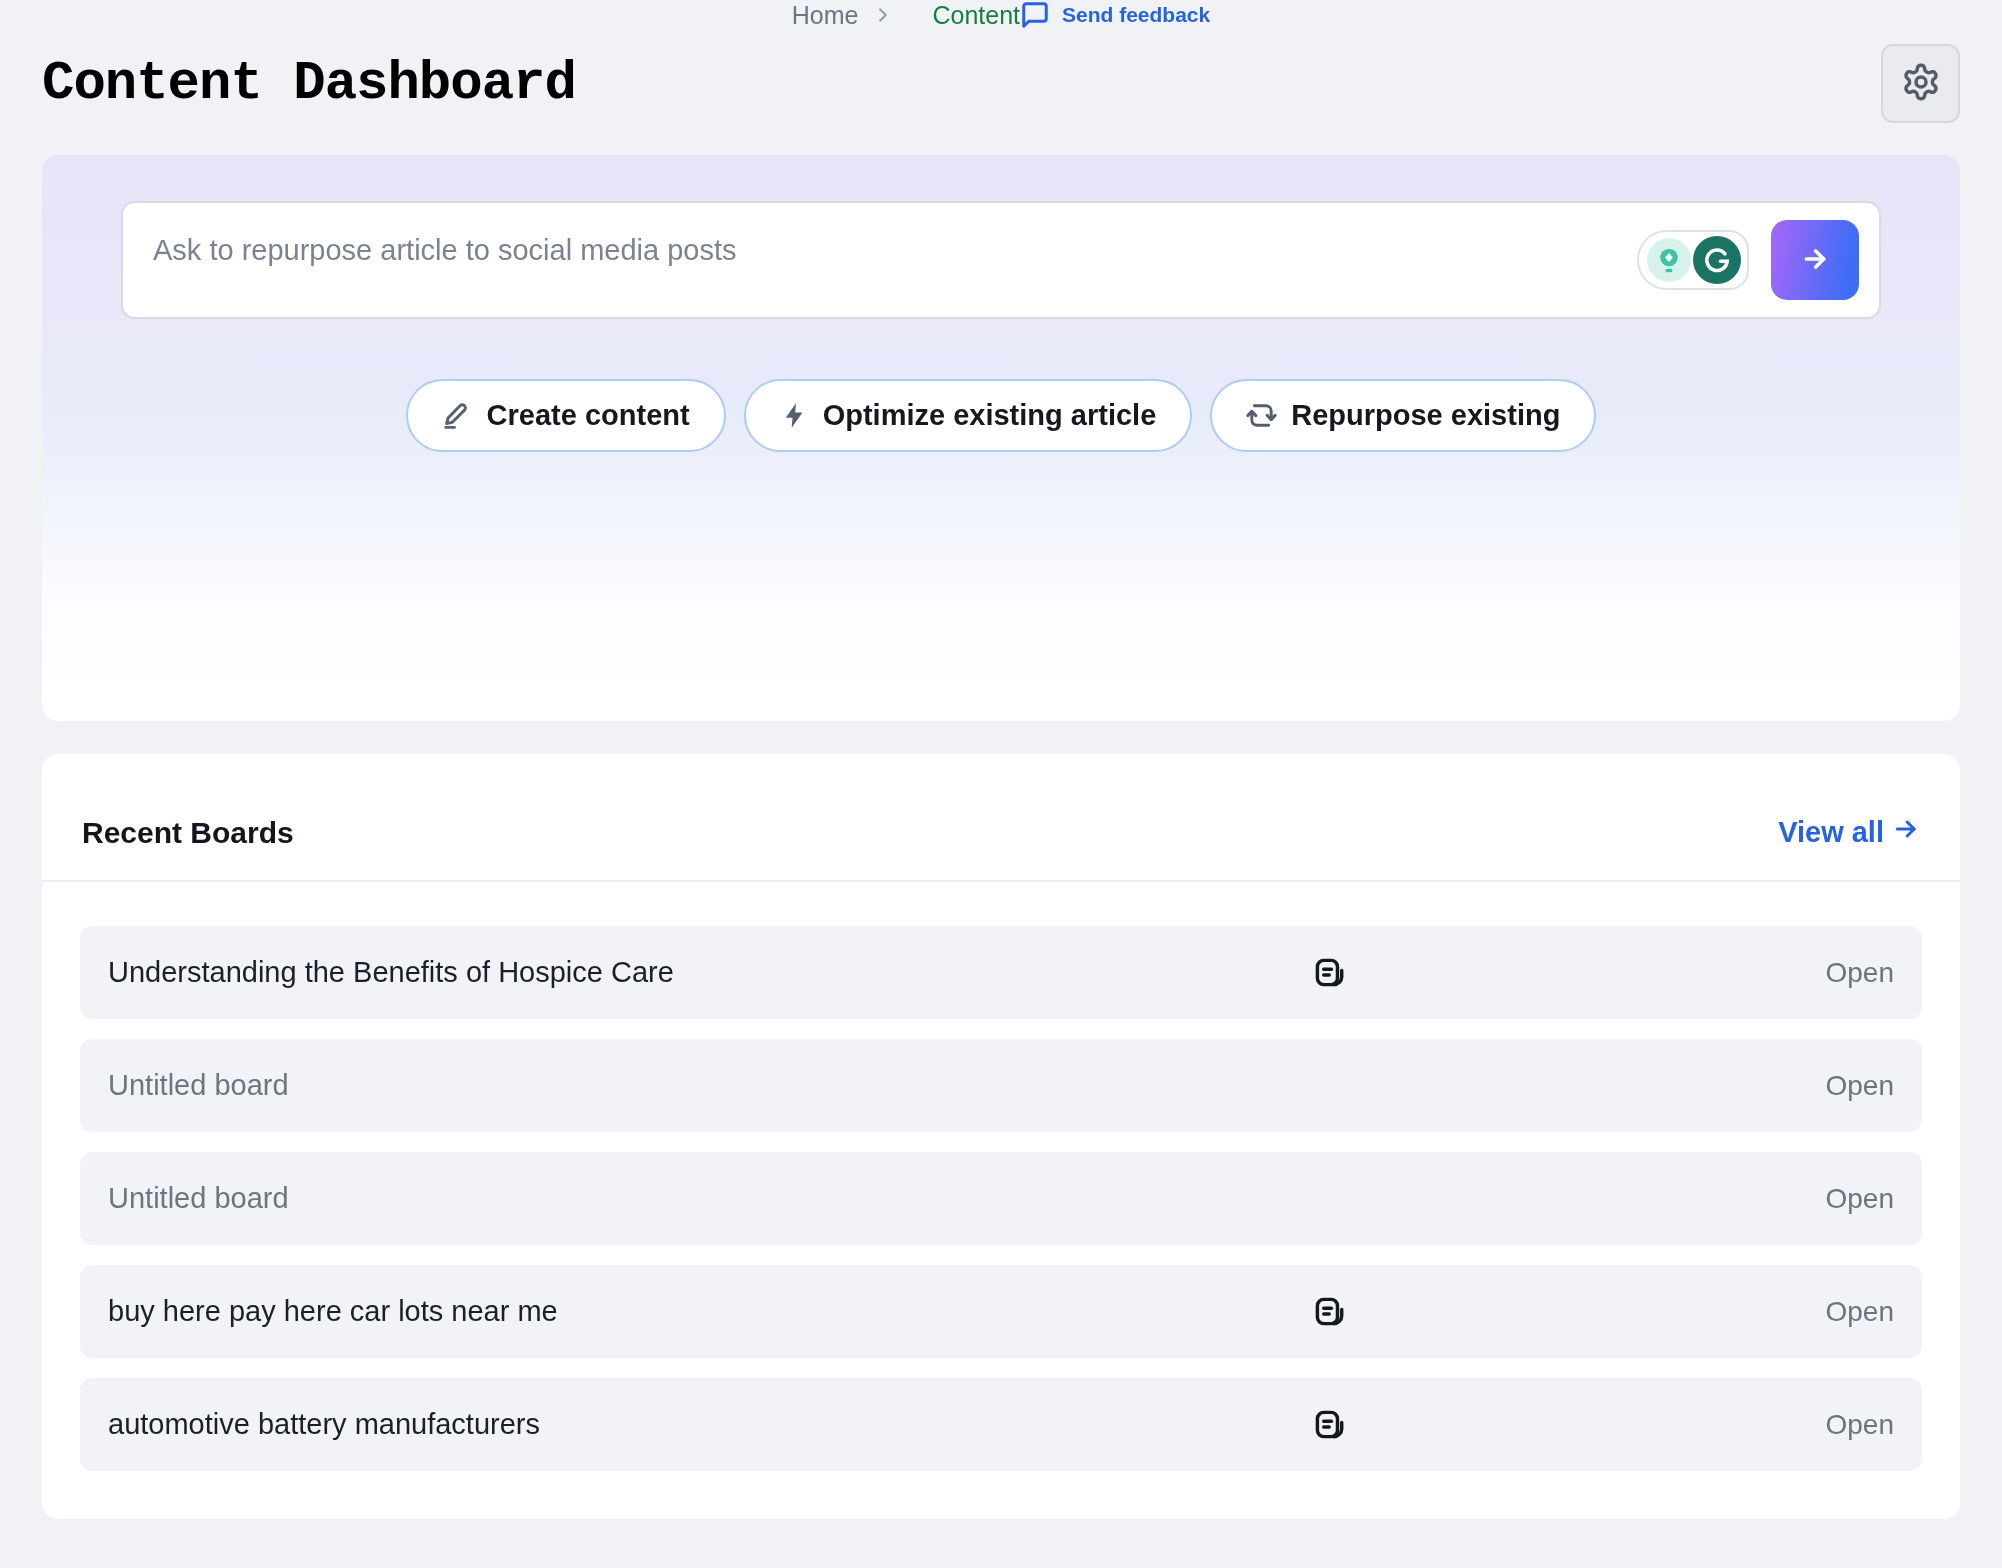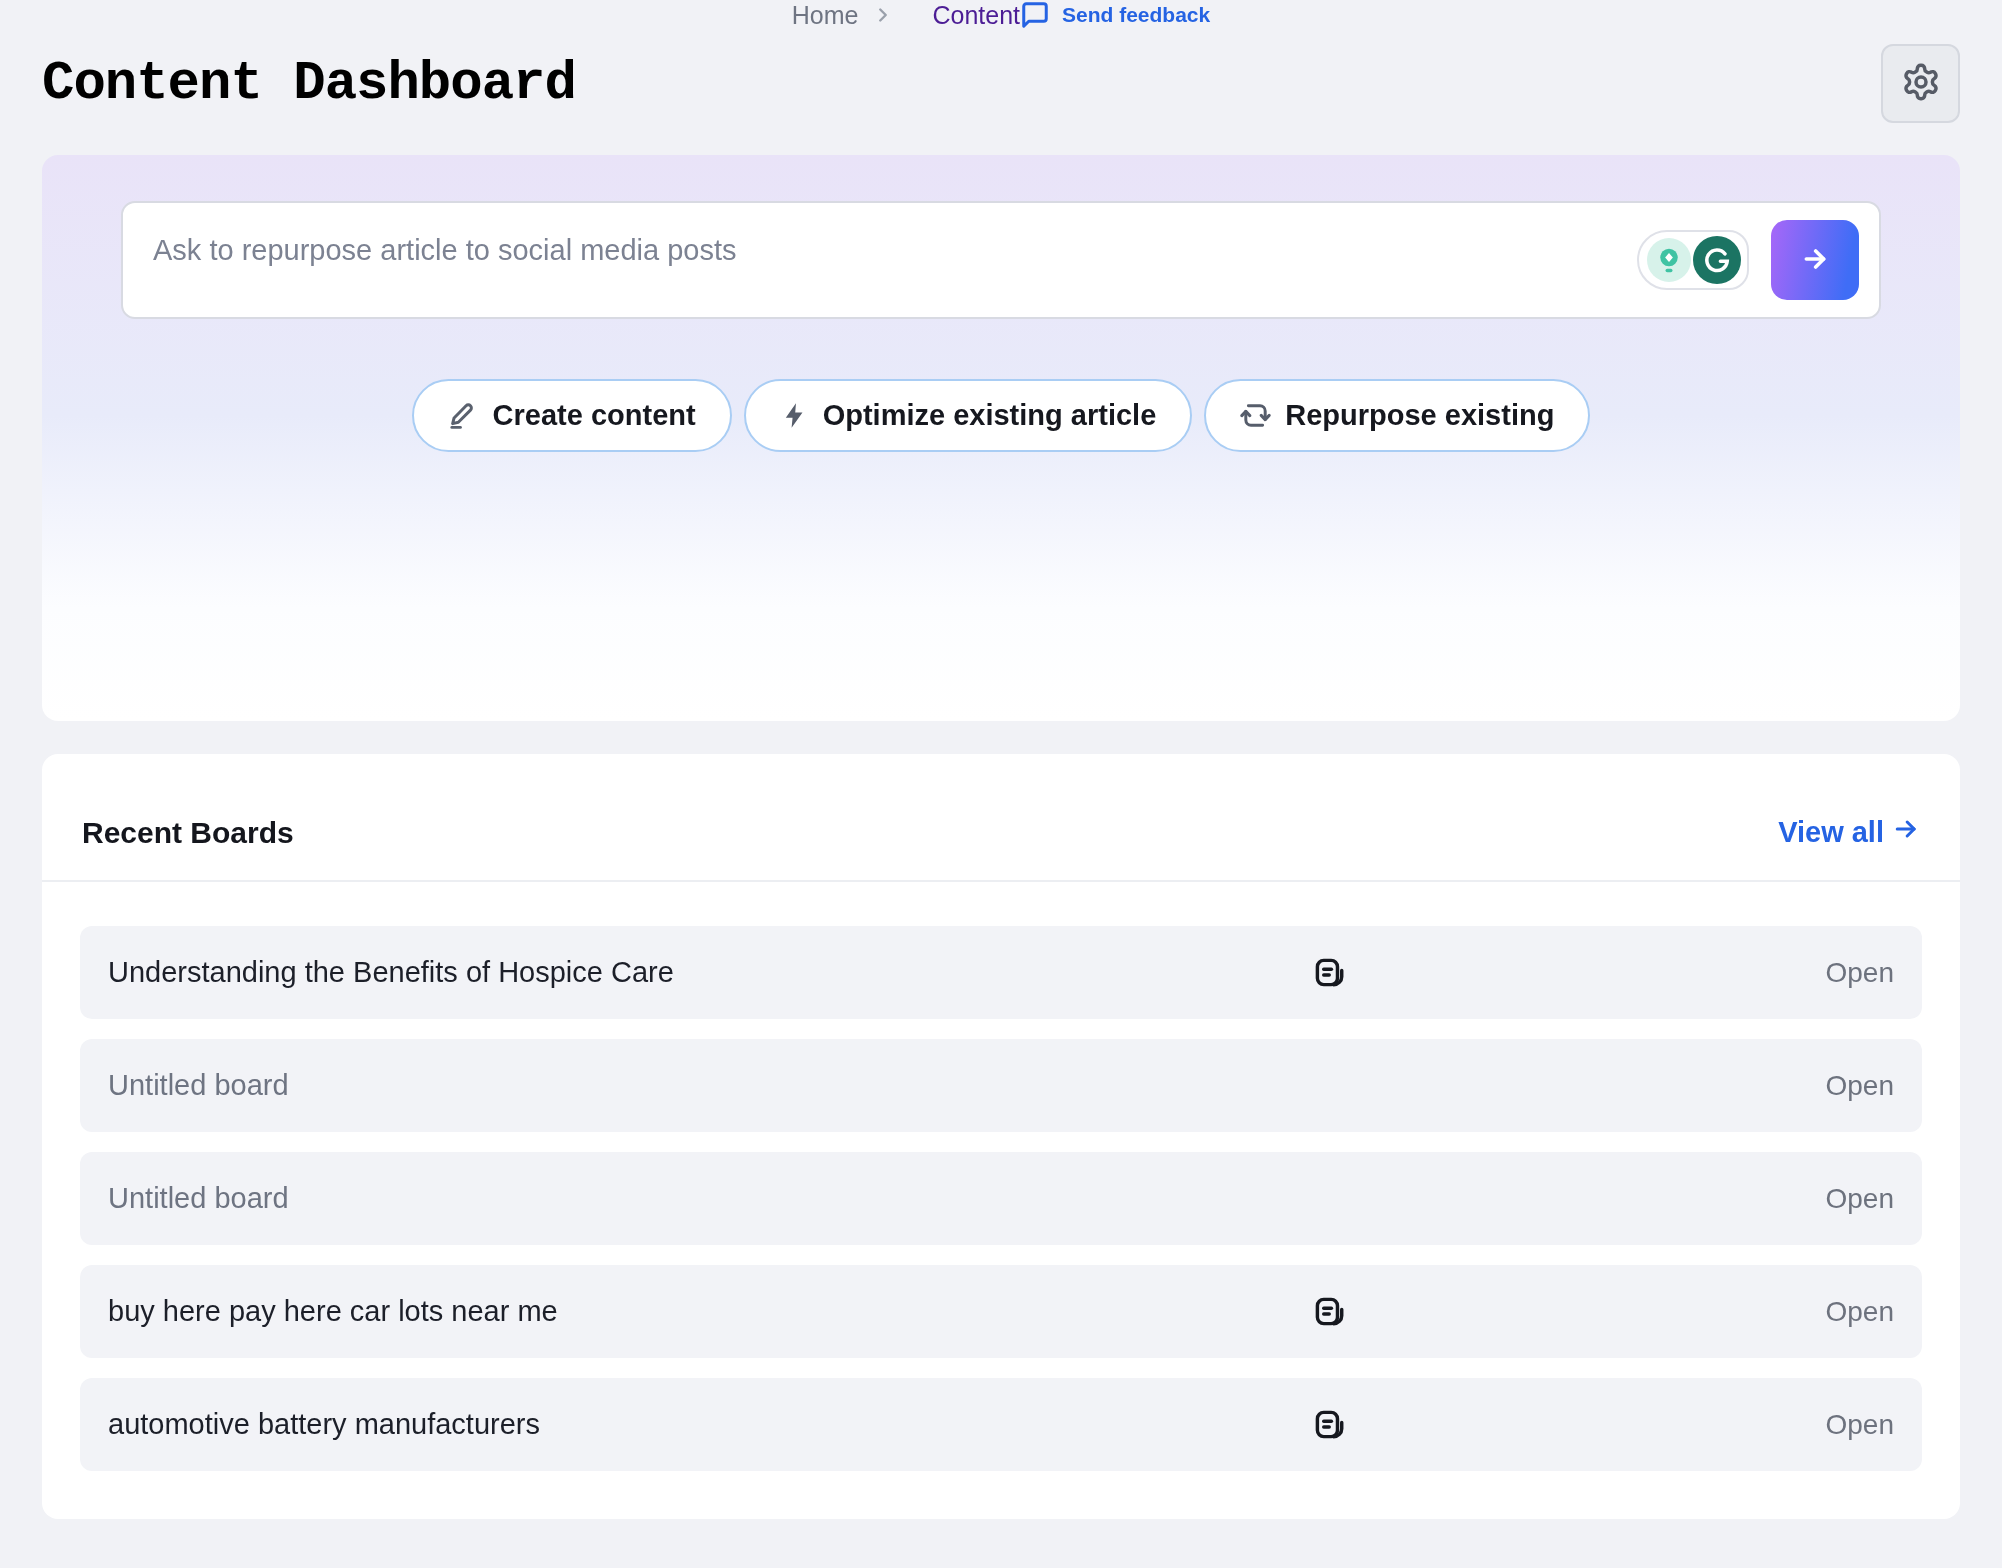--- a/index.html
+++ b/index.html
@@ -13,21 +13,21 @@
   .page { padding: 0 42px; }
 
   
   .topbar {
     display: flex;
     justify-content: center;
     align-items: center;
   }
   .breadcrumb { display: flex; align-items: center; gap: 14px; font-size: 25px; }
   .crumb-home { color: #6e7482; }
-  .crumb-current { color: #4c1d95; margin-left: 24px; }
+  .crumb-current { color: #15803d; margin-left: 24px; }
   .crumb-chevron svg { display: block; }
   .send-feedback {
     display: flex; align-items: center; gap: 12px;
     color: #2563e3; font-size: 21px; font-weight: 600; cursor: pointer;
   }
   .send-feedback svg { display: block; }
 
   .title-row {
     margin-top: 14px;
     display: flex; justify-content: space-between; align-items: center;
@@ -92,21 +92,21 @@
     display: flex; align-items: center; justify-content: center;
     margin-left: -2px;
   }
   .submit-btn {
     width: 88px; height: 80px;
     border: none; cursor: pointer;
     border-radius: 16px;
     background: linear-gradient(100deg, #a767f8 0%, #3f6df6 85%);
     display: flex; align-items: center; justify-content: center;
   }
-  .quick-actions { margin-top: 60px; display: flex; gap: 12px; }
+  .quick-actions { margin-top: 60px; display: flex; gap: 18px; }
   .action-pill {
     height: 73px;
     display: inline-flex; align-items: center; gap: 14px;
     padding: 0 34px;
     background: #ffffff;
     border: 2px solid #a9cdf4;
     border-radius: 40px;
     font-size: 29px; font-weight: 700; color: #16181f;
     cursor: pointer;
   }

